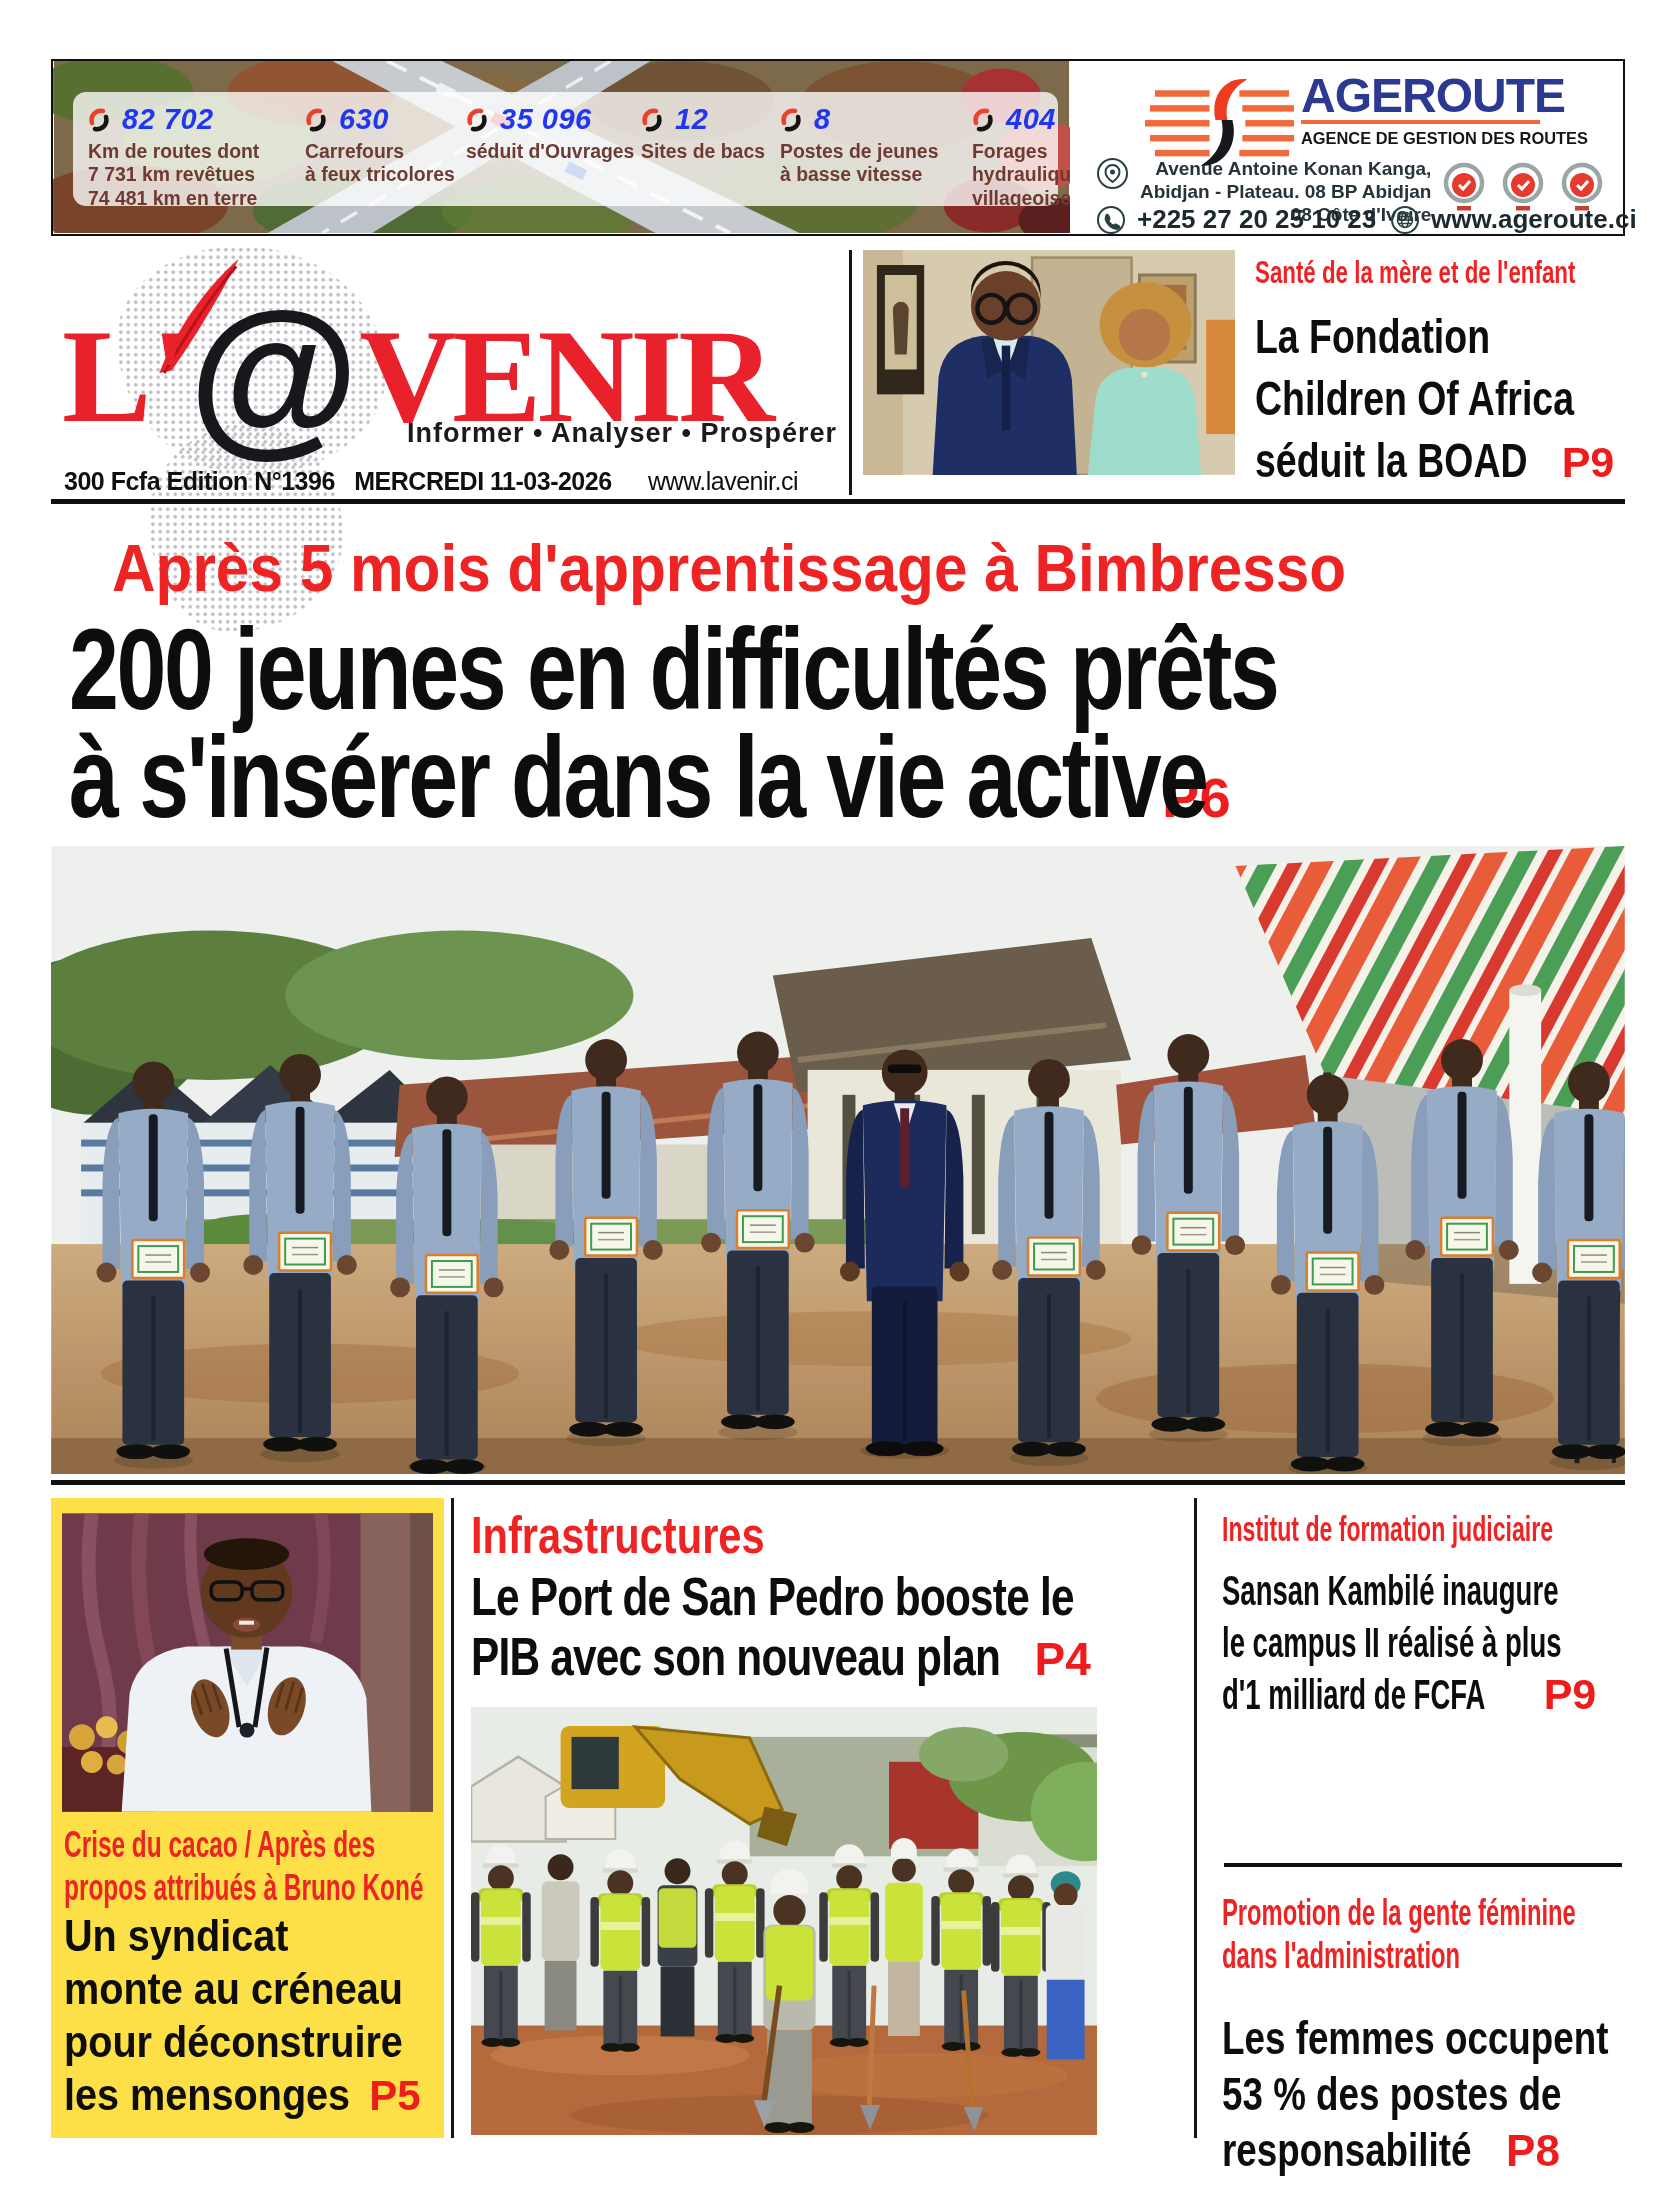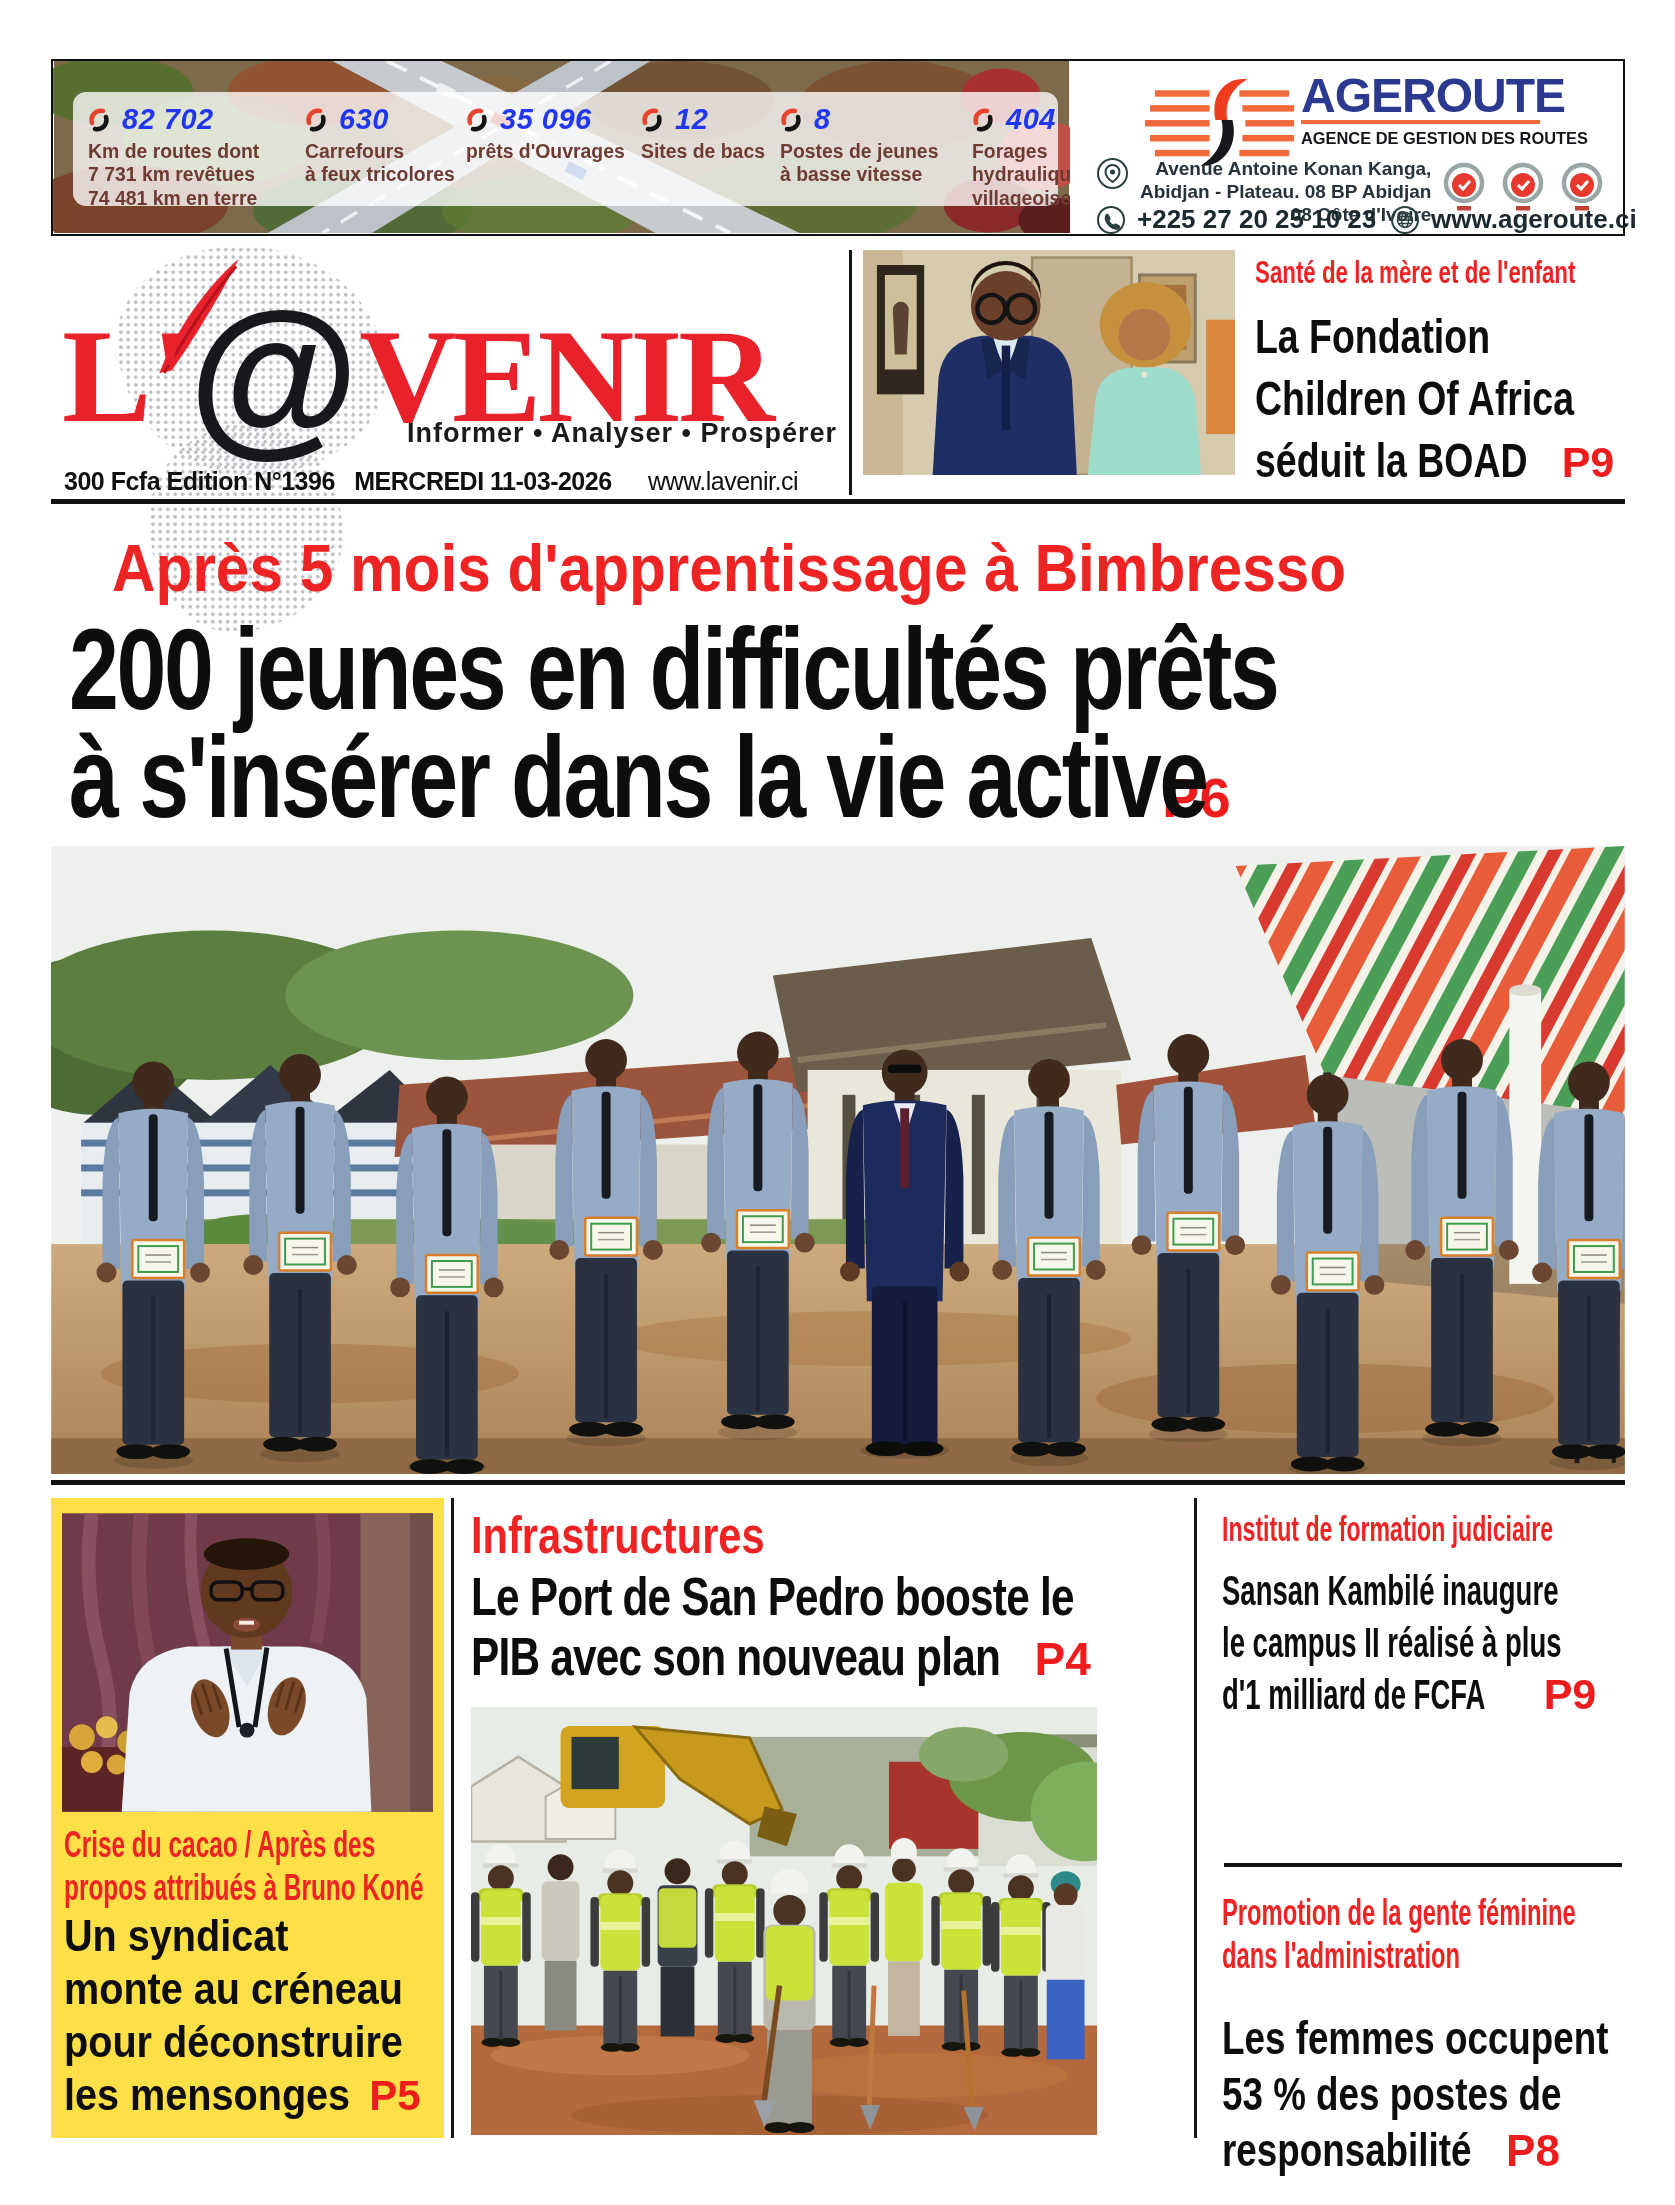--- a/index.html
+++ b/index.html
@@ -99,21 +99,21 @@
       </div>
       <div class="stat" style="left:393px;">
         <div class="num">
             <svg width="22" height="24" viewBox="0 0 44 48">
               <path d="M8 30 C4 14 16 4 30 6" stroke="#e8432e" stroke-width="9" fill="none" stroke-linecap="round"></path>
               <path d="M36 18 C40 34 28 44 14 42" stroke="#141414" stroke-width="9" fill="none" stroke-linecap="round"></path>
             </svg>
             <span>35 096</span>
           </div>
         <div class="lbl">
-            <div>prêts d'Ouvrages</div>
+            <div>séduit d'Ouvrages</div>
           </div>
       </div>
       <div class="stat" style="left:568px;">
         <div class="num">
             <svg width="22" height="24" viewBox="0 0 44 48">
               <path d="M8 30 C4 14 16 4 30 6" stroke="#e8432e" stroke-width="9" fill="none" stroke-linecap="round"></path>
               <path d="M36 18 C40 34 28 44 14 42" stroke="#141414" stroke-width="9" fill="none" stroke-linecap="round"></path>
             </svg>
             <span>12</span>
           </div>

